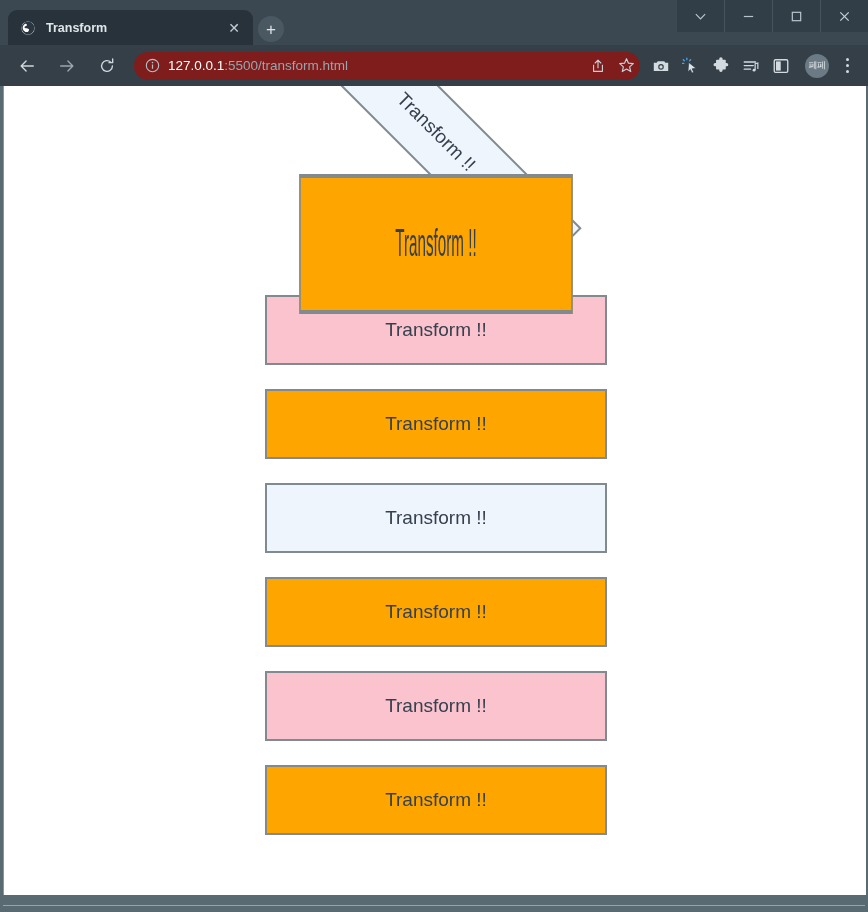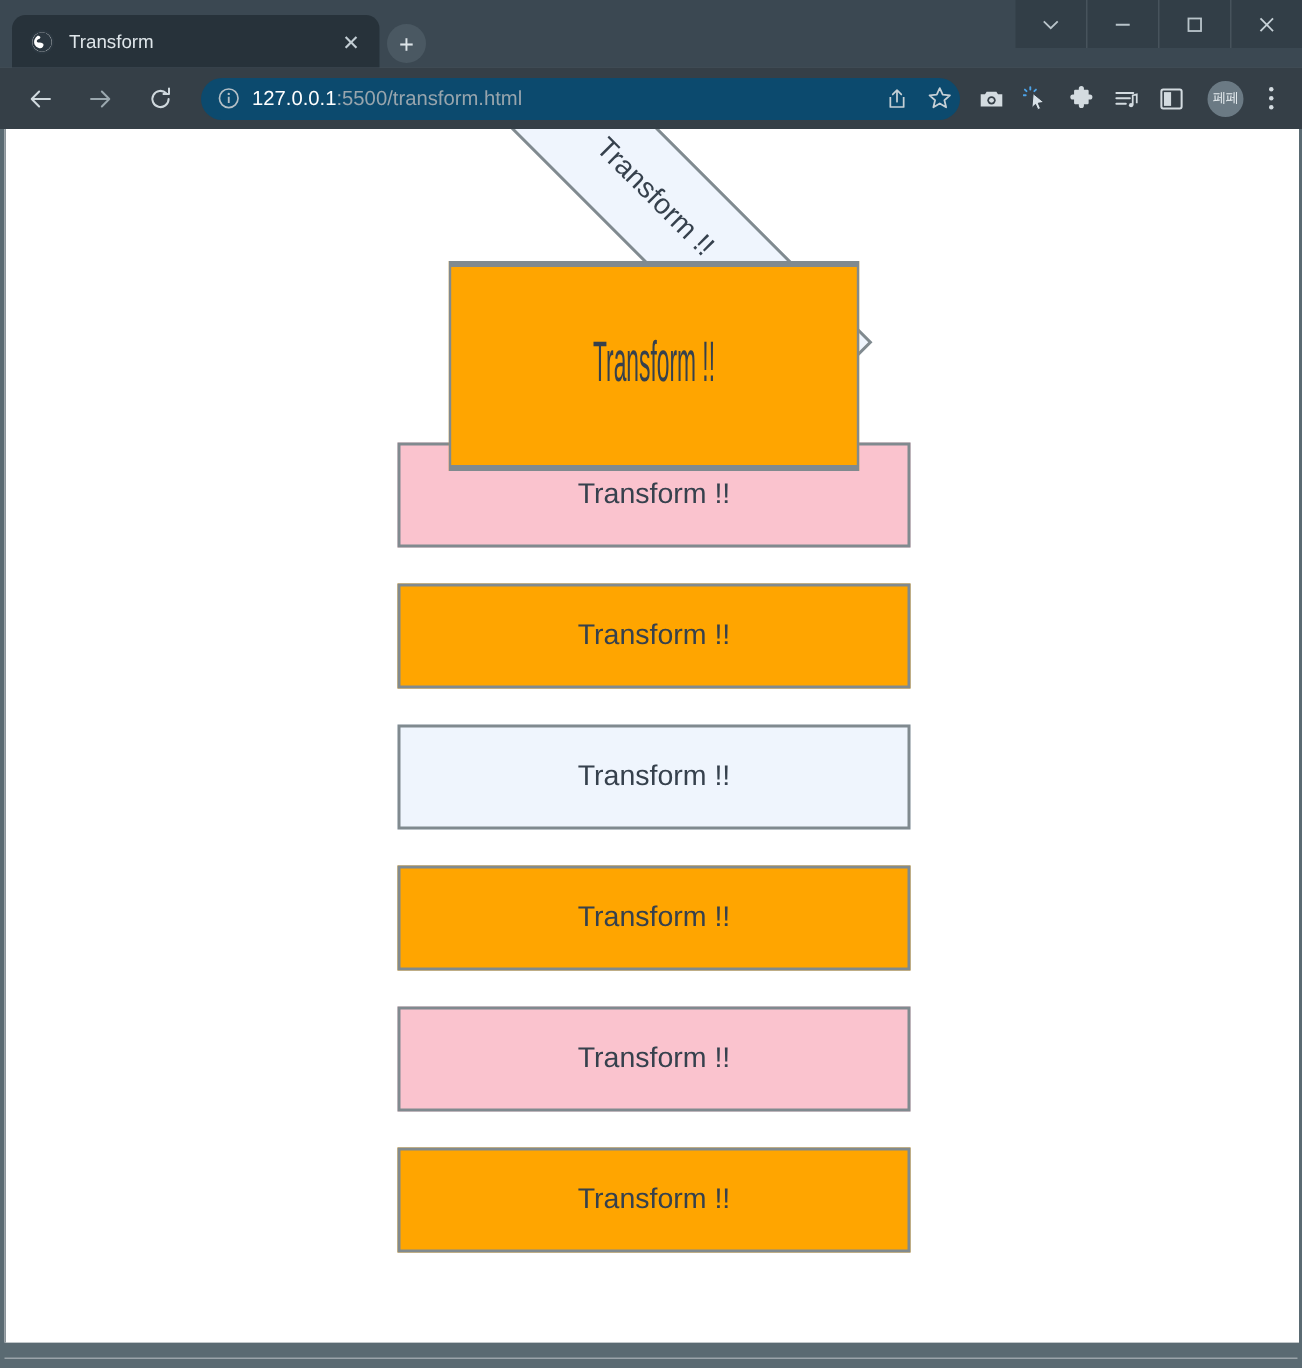--- a/index.html
+++ b/index.html
@@ -40,20 +40,21 @@
     position: relative;
     flex: none;
     display: flex; align-items: center; justify-content: center;
   }
   .tab-favicon svg { display: block; }
   .tab-title {
     color: #dfe6ea;
     font-size: 12.5px;
     white-space: nowrap; overflow: hidden;
     flex: 1;
+    font-weight: bold;
   }
   .tab-close {
     width: 22px; height: 22px;
     margin-right: 8px;
     display: flex; align-items: center; justify-content: center;
     color: #c3ced4; font-size: 14px; line-height: 1;
     border-radius: 50%;
     flex: none;
   }
   .newtab {
@@ -97,21 +98,21 @@
   }
   .navbtn:first-child { margin-left: 10px; }
   .navbtn svg { display: block; }
 
   .omnibox {
     position: relative;
     height: 28px;
     margin-left: 10px;
     margin-right: 6px;
     flex: 1;
-    background: #0c4a6e;
+    background: #7f1d1d;
     border-radius: 14px;
     display: flex; align-items: center;
     padding-left: 8px;
     overflow: hidden;
   }
   .info-icon {
     width: 20px; height: 20px;
     display: flex; align-items: center; justify-content: center;
     color: #b4bfc6; flex: none; margin-right: 6px;
   }

